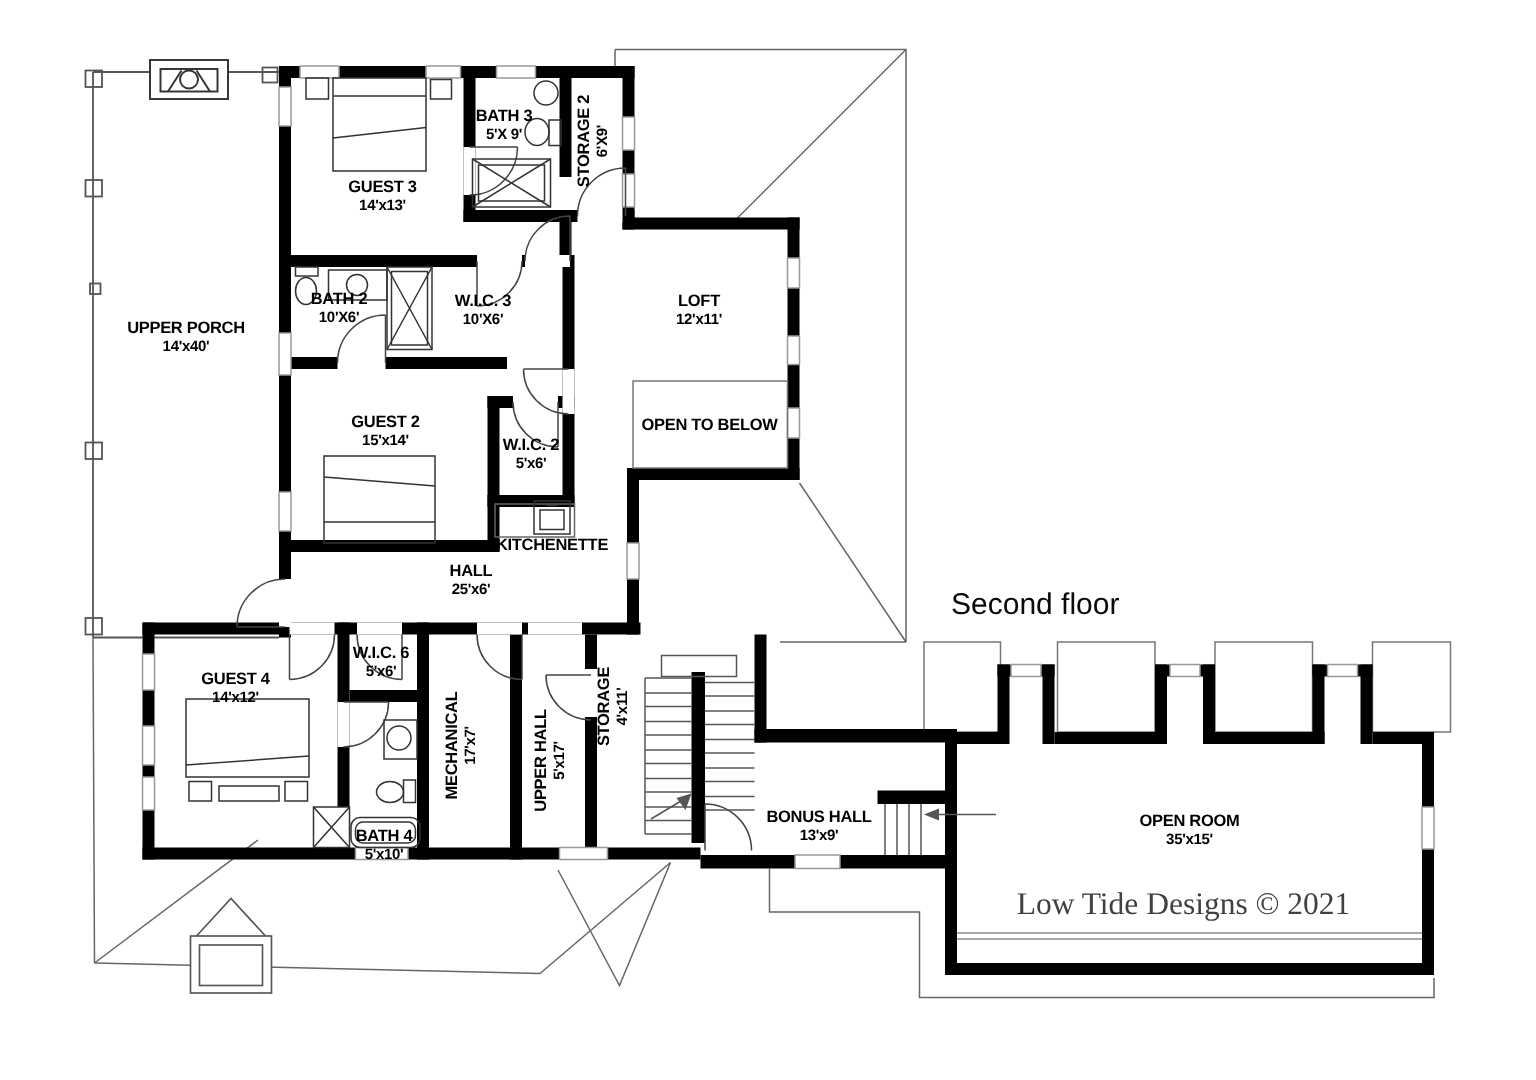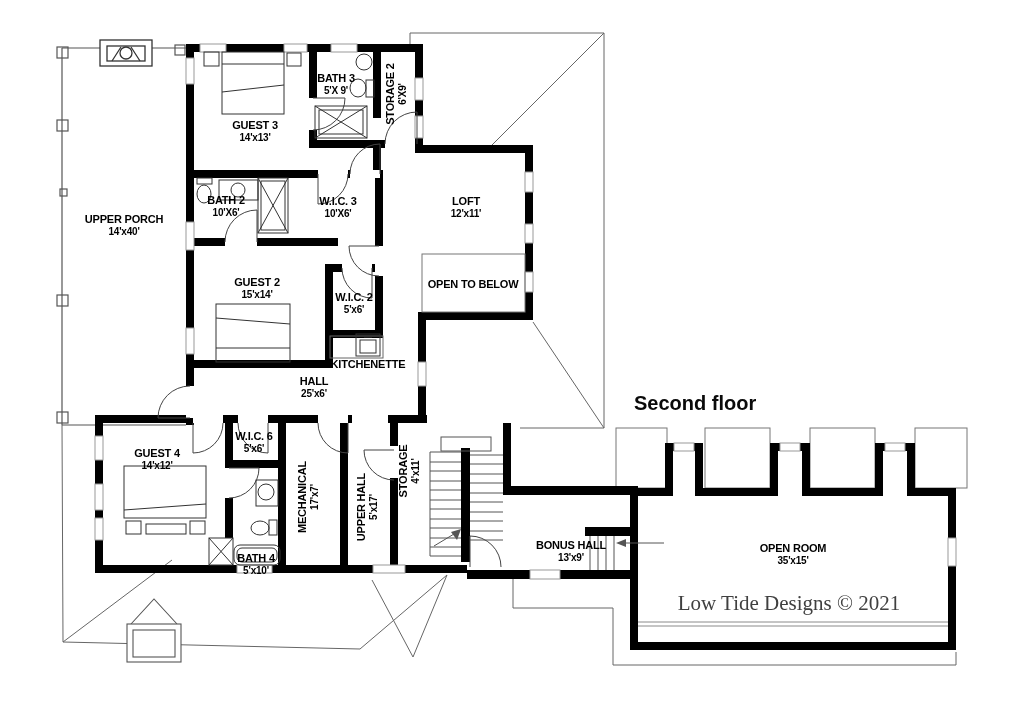--- a/index.html
+++ b/index.html
@@ -4,21 +4,21 @@
 <style>
   html,body{margin:0;padding:0;background:#fff;}
   #canvas{position:relative;width:1024px;height:720px;background:#fff;overflow:hidden;
           font-family:"Liberation Sans",sans-serif;}
   #plan-svg{position:absolute;left:0;top:0;}
   .room-label{position:absolute;transform:translate(-50%,-50%);text-align:center;
               font-weight:bold;color:#000;line-height:1.15;white-space:nowrap;letter-spacing:-0.2px;}
   .room-label.rot{transform:translate(-50%,-50%) rotate(-90deg);}
   .rname{font-size:11px;}
   .rdims{font-size:10px;}
-  #floor-title{position:absolute;left:634px;top:392px;font-size:20px;font-weight:700;color:#0a0a0a;}
+  #floor-title{position:absolute;left:634px;top:392px;font-size:20px;font-weight:400;color:#0a0a0a;}
   #credit{position:absolute;left:789px;top:603px;transform:translate(-50%,-50%);
           font-family:"Liberation Serif",serif;font-size:21px;color:#404040;}
 </style>
 </head>
 <body>
 
 <div id="canvas">
 
 <svg id="plan-svg" width="1024" height="720" viewBox="0 0 1024 720">
 
@@ -281,21 +281,21 @@
         <div class="rdims">5'X 9'</div>
       </div>
       <div class="room-label rot" style="left: 396px; top: 94px;">
         <div class="rname">STORAGE 2</div>
         <div class="rdims">6'X9'</div>
       </div>
       <div class="room-label" style="left: 226px; top: 206px;">
         <div class="rname">BATH 2</div>
         <div class="rdims">10'X6'</div>
       </div>
-      <div class="room-label" style="left: 322px; top: 207px; margin-left: 16px;">
+      <div class="room-label" style="left: 322px; top: 207px;">
         <div class="rname">W.I.C. 3</div>
         <div class="rdims">10'X6'</div>
       </div>
       <div class="room-label" style="left: 466px; top: 207px;">
         <div class="rname">LOFT</div>
         <div class="rdims">12'x11'</div>
       </div>
       <div class="room-label" style="left: 257px; top: 288px;">
         <div class="rname">GUEST 2</div>
         <div class="rdims">15'x14'</div>
@@ -331,21 +331,21 @@
         <div class="rdims">5'x17'</div>
       </div>
       <div class="room-label rot" style="left: 409px; top: 471px;">
         <div class="rname">STORAGE</div>
         <div class="rdims">4'x11'</div>
       </div>
       <div class="room-label" style="left: 256px; top: 552px; margin-top: 12px;">
         <div class="rname">BATH 4</div>
         <div class="rdims">5'x10'</div>
       </div>
-      <div class="room-label" style="left: 546px; top: 551px; margin-left: 25px;">
+      <div class="room-label" style="left: 546px; top: 551px;">
         <div class="rname">BONUS HALL</div>
         <div class="rdims">13'x9'</div>
       </div>
       <div class="room-label" style="left: 793px; top: 554px;">
         <div class="rname">OPEN ROOM</div>
         <div class="rdims">35'x15'</div>
       </div>
     </div>
 <div id="floor-title">Second floor</div>
 <div id="credit">Low Tide Designs © 2021</div>

